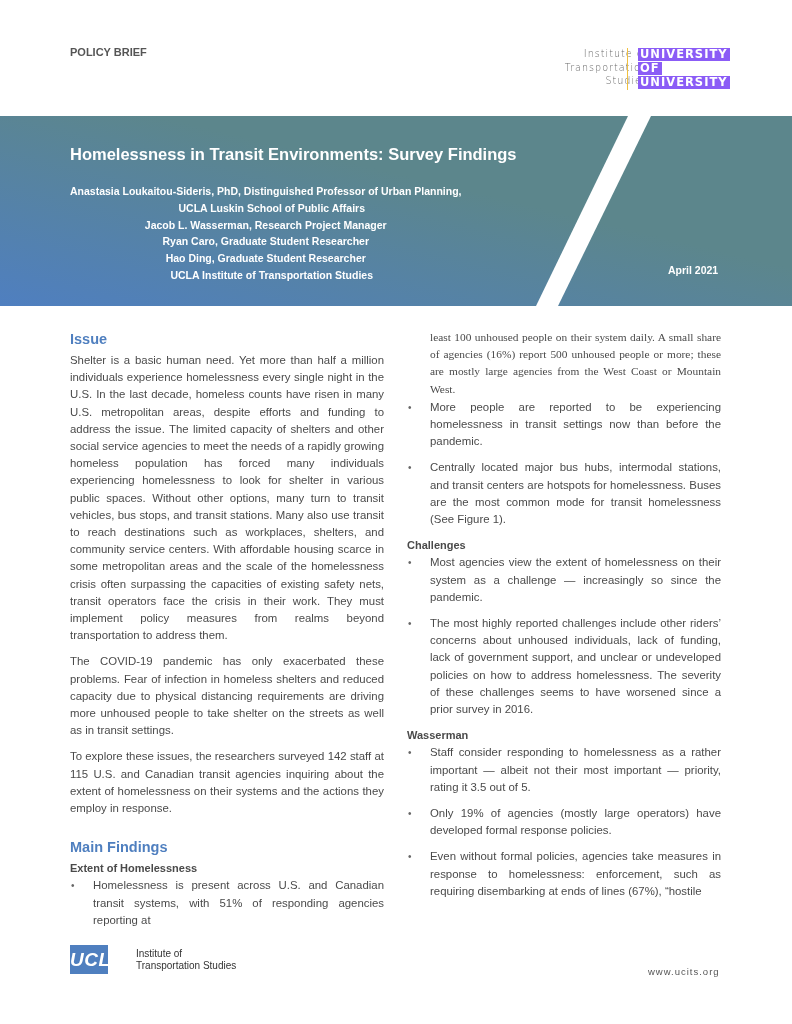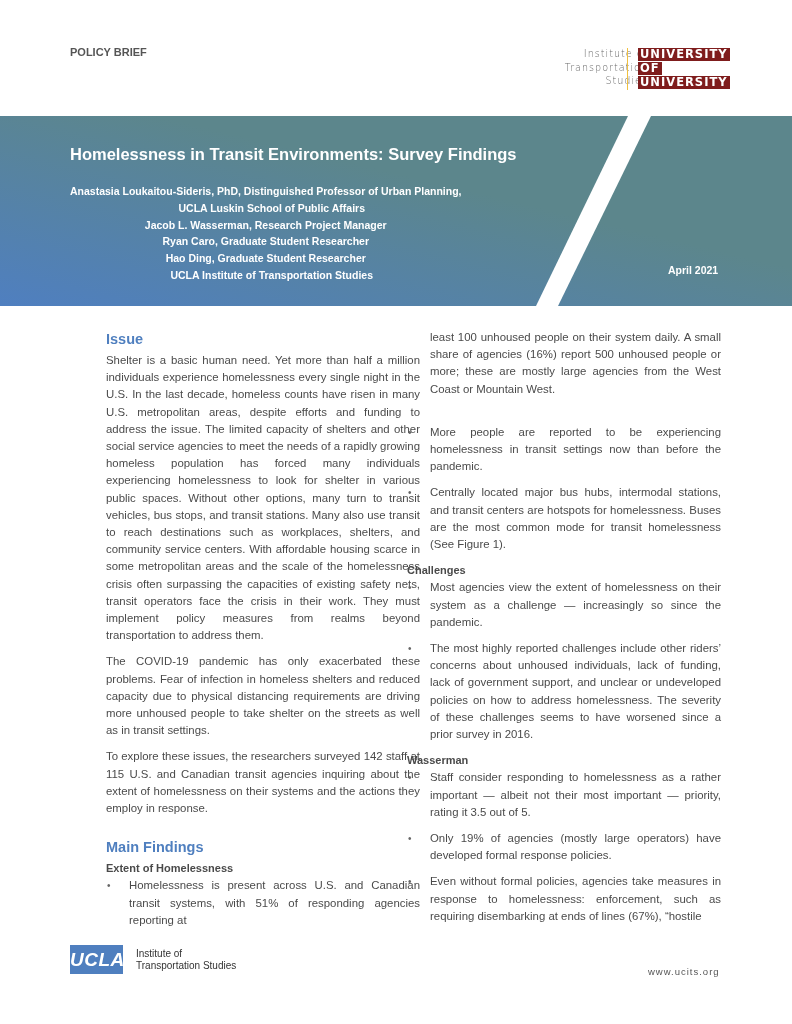--- a/index.html
+++ b/index.html
@@ -15,21 +15,21 @@
   }
   .its-logo { position: absolute; left: 530px; top: 47px; height: 46px; width: 200px; }
   .its-words {
     position: absolute; right: 82px; top: 0; text-align: right;
     font-size: 9.6px; line-height: 13.5px; color: #6b6b6b; letter-spacing: 1px;
     font-family: "DejaVu Sans", sans-serif; font-weight: 300;
   }
   .its-divider { position: absolute; left: 627px; top: 48px; width: 1px; height: 42px; background: #f0c040; }
   .uc-words { position: absolute; left: 638px; top: 48px; }
   .uc-line {
-    display: block; width: max-content; background: #7f1d1d; color: #fff;
+    display: block; width: max-content; background: #8b5cf6; color: #fff;
     font-size: 11.5px; font-weight: bold; letter-spacing: 1px; line-height: 12.5px;
     padding: 0 2px; margin-bottom: 1.5px; font-family: "DejaVu Sans", sans-serif; text-align: right;
   }
 
   .banner { position: absolute; left: 0; top: 116px; width: 792px; height: 190px; }
   .banner svg { position: absolute; left: 0; top: 0; }
   .banner-title {
     position: absolute; left: 70px; top: 145px;
     font-size: 16.5px; font-weight: bold; color: #ffffff;
   }
@@ -37,35 +37,35 @@
     position: absolute; left: 70px; top: 183px;
     font-size: 10.5px; font-weight: bold; color: #ffffff; line-height: 16.8px; text-align: center;
   }
   .authors .indent { padding-left: 12px; }
   .banner-date {
     position: absolute; left: 668px; top: 264px;
     font-size: 10.5px; font-weight: bold; color: #ffffff;
   }
 
   .col { position: absolute; font-size: 11.4px; line-height: 17.2px; color: #4a4a4a; }
-  .col-left { left: 70px; top: 329px; width: 314px; margin-left: 36px; }
+  .col-left { left: 70px; top: 329px; width: 314px; }
   .col-right { left: 407px; top: 329px; width: 314px; }
   .col p { margin: 0 0 9px 0; text-align: justify; }
   .h2 { font-size: 14.5px; font-weight: bold; color: #4f7fbf; margin: 0 0 3px 0; line-height: 20px; }
   .h3 { font-size: 11px; font-weight: bold; color: #4a4a4a; margin: 0; line-height: 17.2px; }
   ul.bul { list-style: none; margin: 0; padding: 0; }
   ul.bul li { position: relative; padding-left: 23px; margin-bottom: 9px; text-align: justify; }
   ul.bul li .dot { position: absolute; left: 1px; top: 0; font-size: 10px; color: #666; }
-  .cont { padding-left: 23px; text-align: justify; margin-bottom: 26px; }
+  .cont { padding-left: 23px; text-align: justify; margin-bottom: 1px; font-family: Liberation Serif, serif; }
   .mt-main { margin-top: 20px !important; }
   .mt-sub { margin-top: 2px; }
 
   .footer-logo { position: absolute; left: 70px; top: 945px; }
   .ucla-box {
-    position: absolute; left: 0; top: 0; width: 53px; height: 29px; background: #4f7fbf;
+    position: absolute; left: 0; top: 0; width: 38px; height: 29px; background: #4f7fbf;
     color: #fff; font-size: 19px; font-weight: bold; font-style: italic; text-align: center; line-height: 29px;
     letter-spacing: 0.5px;
   }
   .footer-its {
     position: absolute; left: 66px; top: 3px; font-size: 10px; line-height: 12px; color: #333; white-space: nowrap;
   }
   .footer-url {
     position: absolute; left: 648px; top: 966px; font-size: 9.5px; letter-spacing: 1px; color: #555;
   }
 </style>

